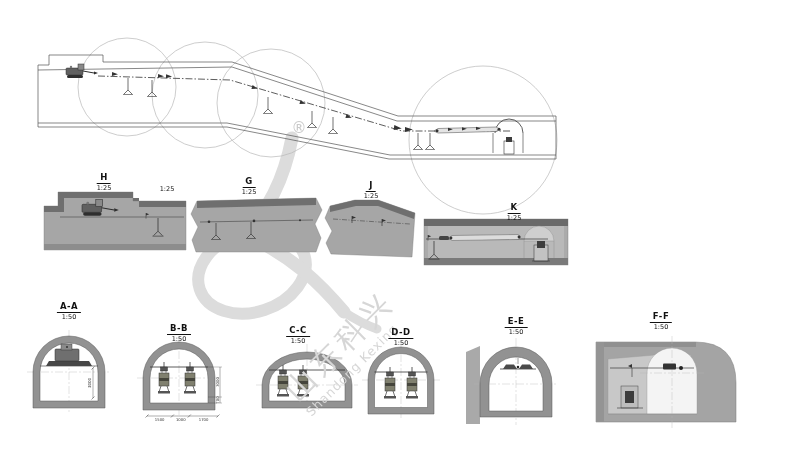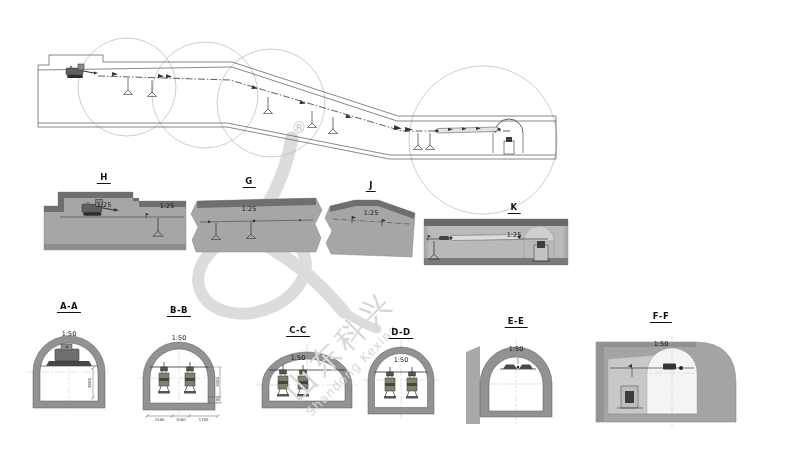--- a/index.html
+++ b/index.html
@@ -10,21 +10,21 @@
   #main-svg{z-index:2;}
   .wm{position:absolute;color:#d6d6d6;white-space:nowrap;z-index:4;pointer-events:none;}
   #wmcn{left:340px;top:346px;font-size:30px;letter-spacing:5px;
         transform:translate(-50%,-50%) rotate(-45deg);}
   #wmen{left:352px;top:370px;font-size:12.5px;letter-spacing:1px;
         transform:translate(-50%,-50%) rotate(-45deg);}
   .dlabel{position:absolute;transform:translateX(-50%);text-align:center;color:#111;
           z-index:5;line-height:1.15;}
   .nm{display:inline-block;font-size:8.5px;font-weight:700;border-bottom:1px solid #111;
       padding:0 3px;letter-spacing:.5px;}
-  .sc{display:block;font-size:6.5px;margin-top:18px;}
+  .sc{display:block;font-size:6.5px;margin-top:1px;}
   text{font-family:"DejaVu Sans",sans-serif;}
 </style>
 </head>
 <body>
 
 <div class="canvas">
 
   <svg id="wm-logo-svg" width="800" height="450" viewBox="0 0 800 450">
     <g stroke="#dcdcdc" fill="none" stroke-linecap="round">
       <ellipse cx="252" cy="272" rx="55" ry="40" stroke-width="12" transform="rotate(-18 252 272)"></ellipse>
@@ -301,21 +301,21 @@
   </div>
   <div class="dlabel" style="left:514px;top:196px">
     <span class="nm">K</span>
     <span class="sc">1:25</span>
   </div>
 
   <div class="dlabel" style="left:69px;top:295px">
     <span class="nm">A-A</span>
     <span class="sc">1:50</span>
   </div>
-  <div class="dlabel" style="left:179px;top:299px">
+  <div class="dlabel" style="left:179px;top:317px">
     <span class="nm">B-B</span>
     <span class="sc">1:50</span>
   </div>
   <div class="dlabel" style="left:298px;top:319px">
     <span class="nm">C-C</span>
     <span class="sc">1:50</span>
   </div>
   <div class="dlabel" style="left:401px;top:321px">
     <span class="nm">D-D</span>
     <span class="sc">1:50</span>

